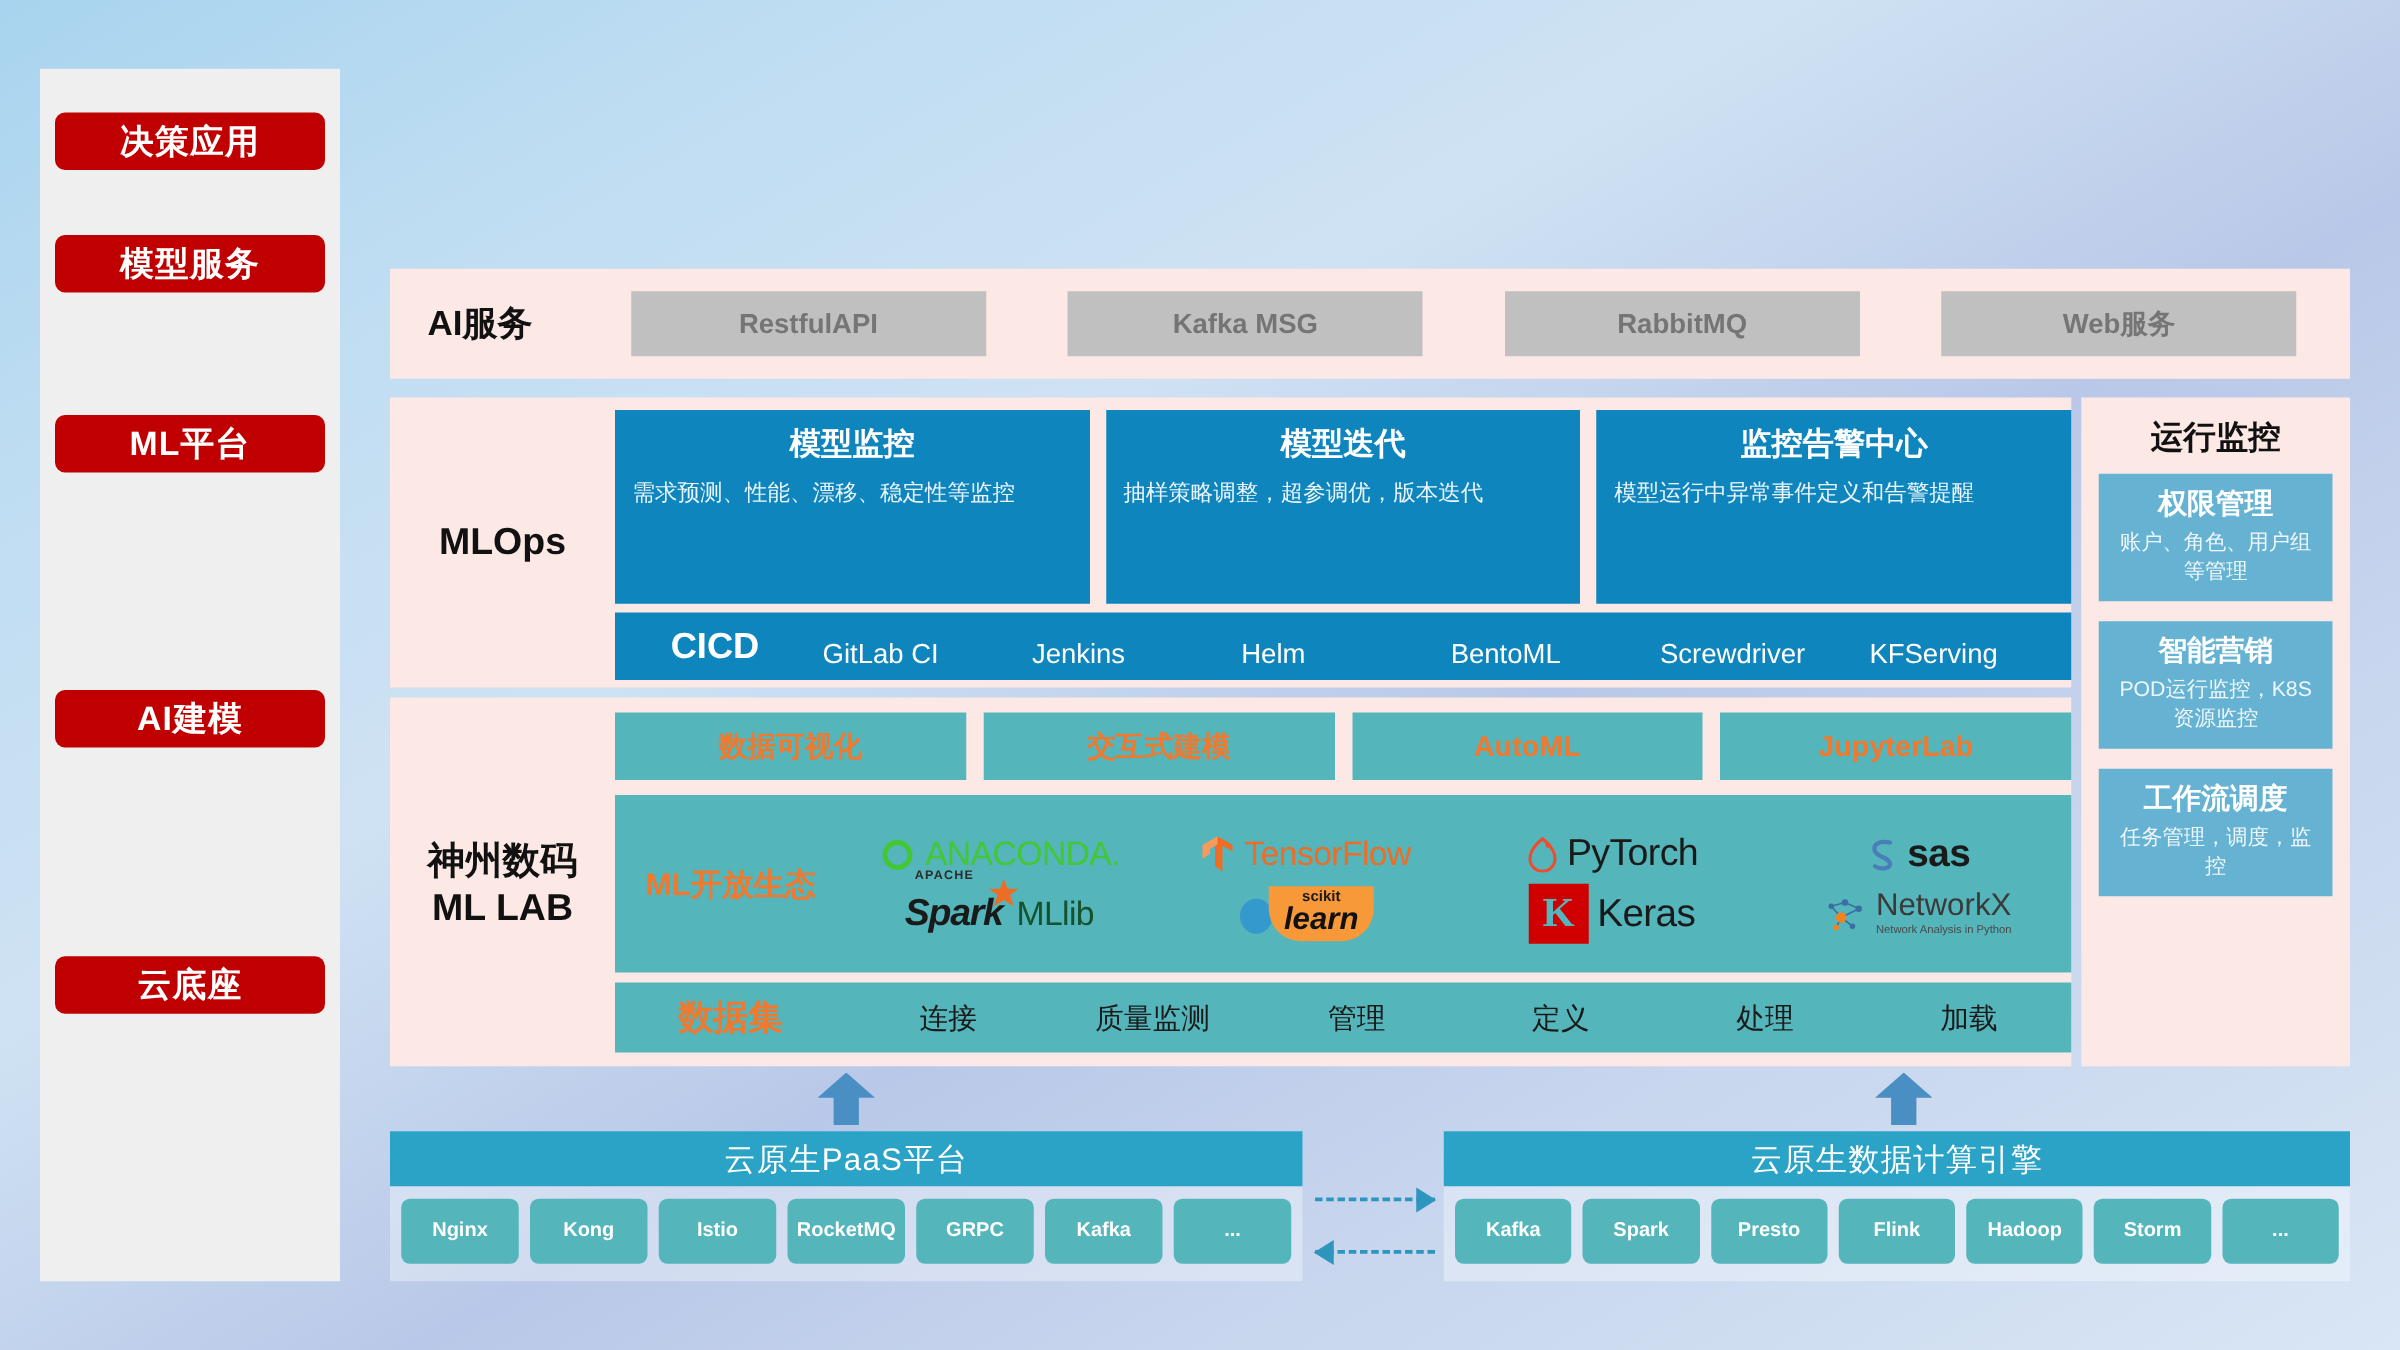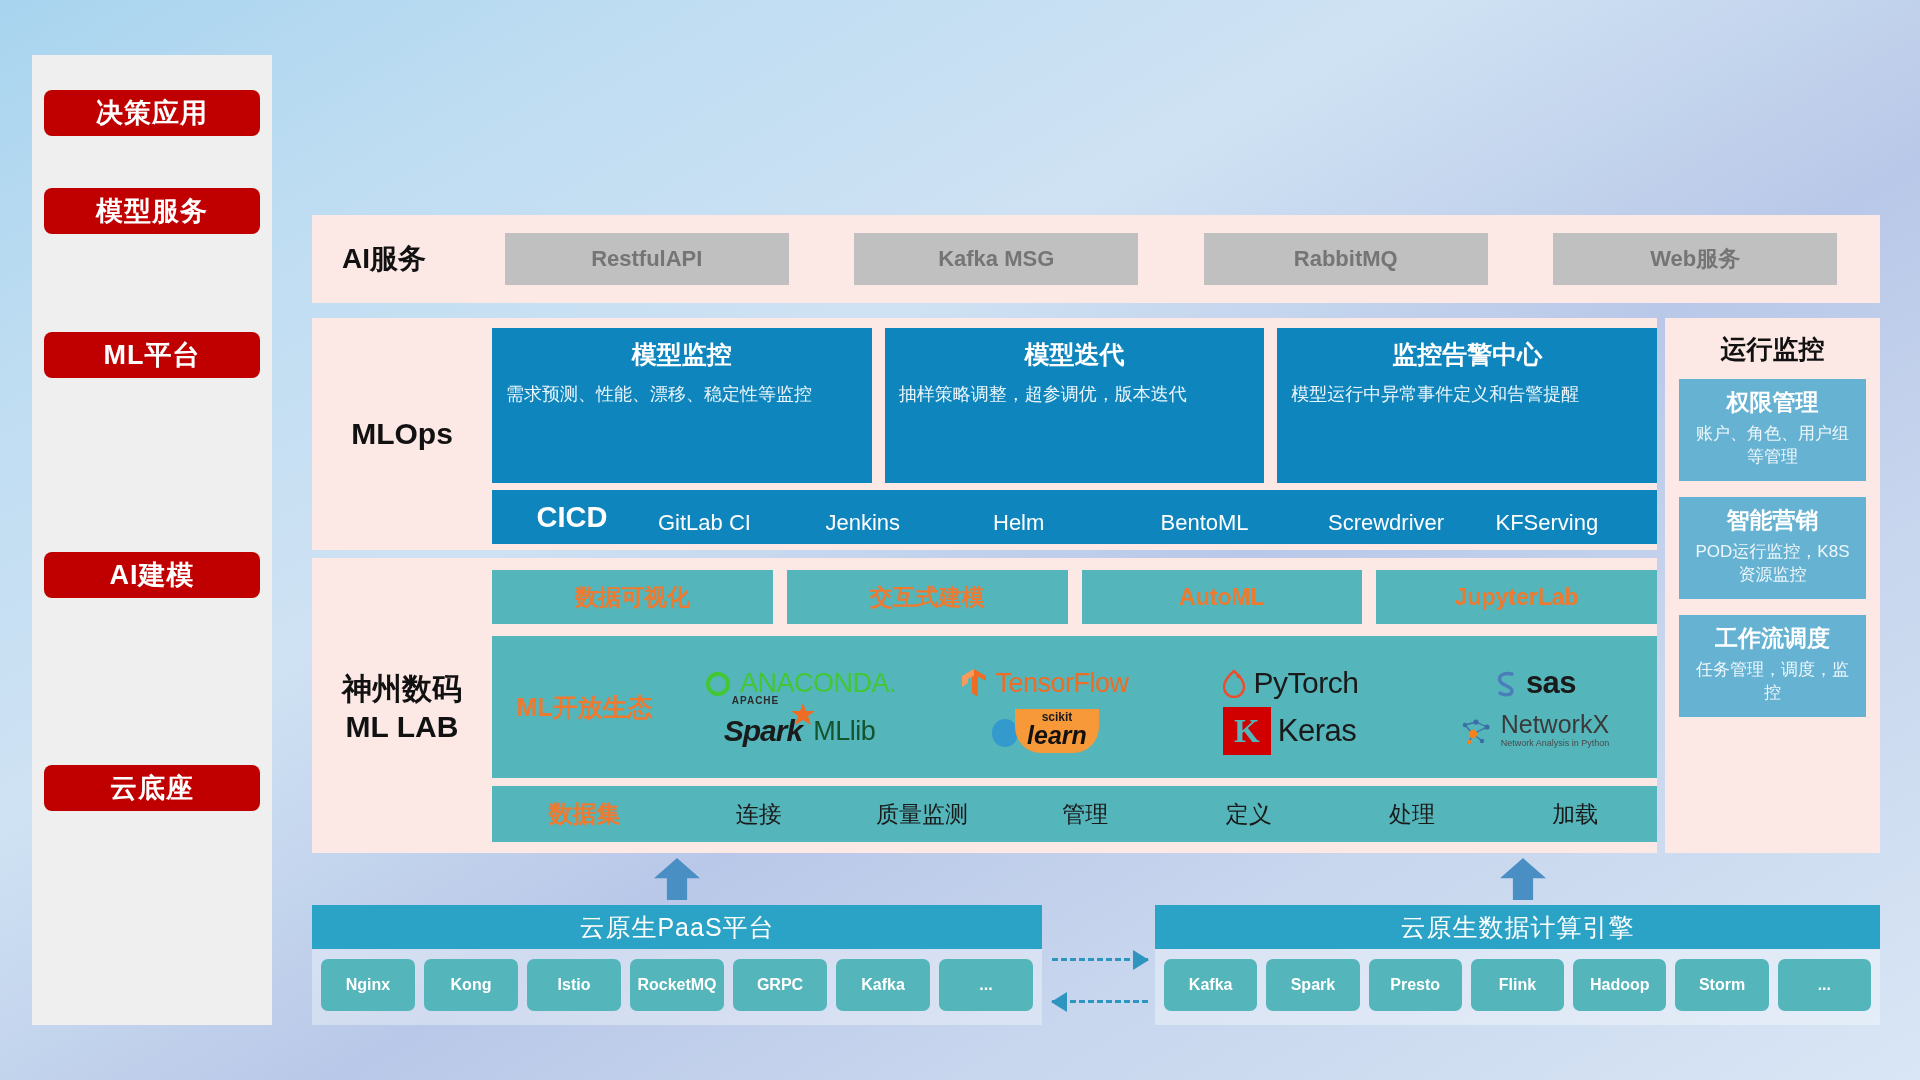--- a/index.html
+++ b/index.html
@@ -84,21 +84,21 @@
     background:#54b5bb; display:flex; align-items:center;
   }
   .eco-label { width:185px; font-size:25px; font-weight:bold; color:#ef7a2f; text-align:center; flex:none; }
   .eco-logos { flex:1; display:grid; grid-template-columns:repeat(4,1fr); grid-template-rows:1fr 1fr; align-items:center; }
   .logo { display:flex; align-items:center; justify-content:center; gap:7px; }
   .logo-txt { font-size:27px; letter-spacing:-0.5px; }
   .ds-row {
     position:absolute; left:180px; top:228px; right:0; height:56px;
     background:#54b5bb; display:flex; align-items:center;
   }
-  .ds-label { width:185px; font-size:24px; font-weight:bold; color:#ef7a2f; text-align:center; flex:none; }
+  .ds-label { width:185px; font-size:28px; font-weight:bold; color:#ef7a2f; text-align:center; flex:none; }
   .ds-items { flex:1; display:flex; }
   .ds-item { flex:1; text-align:center; font-size:23px; color:#1a1a1a; }
 
   
   .band-right { left:1665px; top:318px; width:215px; height:535px; }
   .right-title { text-align:center; font-size:26px; font-weight:bold; color:#111; padding:14px 0 12px; }
   .right-card { margin:0 14px 16px; background:#66b2d2; padding:8px 10px 12px; }
   .right-card h5 { font-size:23px; font-weight:bold; color:#fff; text-align:center; margin-bottom:5px; }
   .right-card p { font-size:17px; color:#eef7fb; line-height:1.35;text-align:center; }
 

